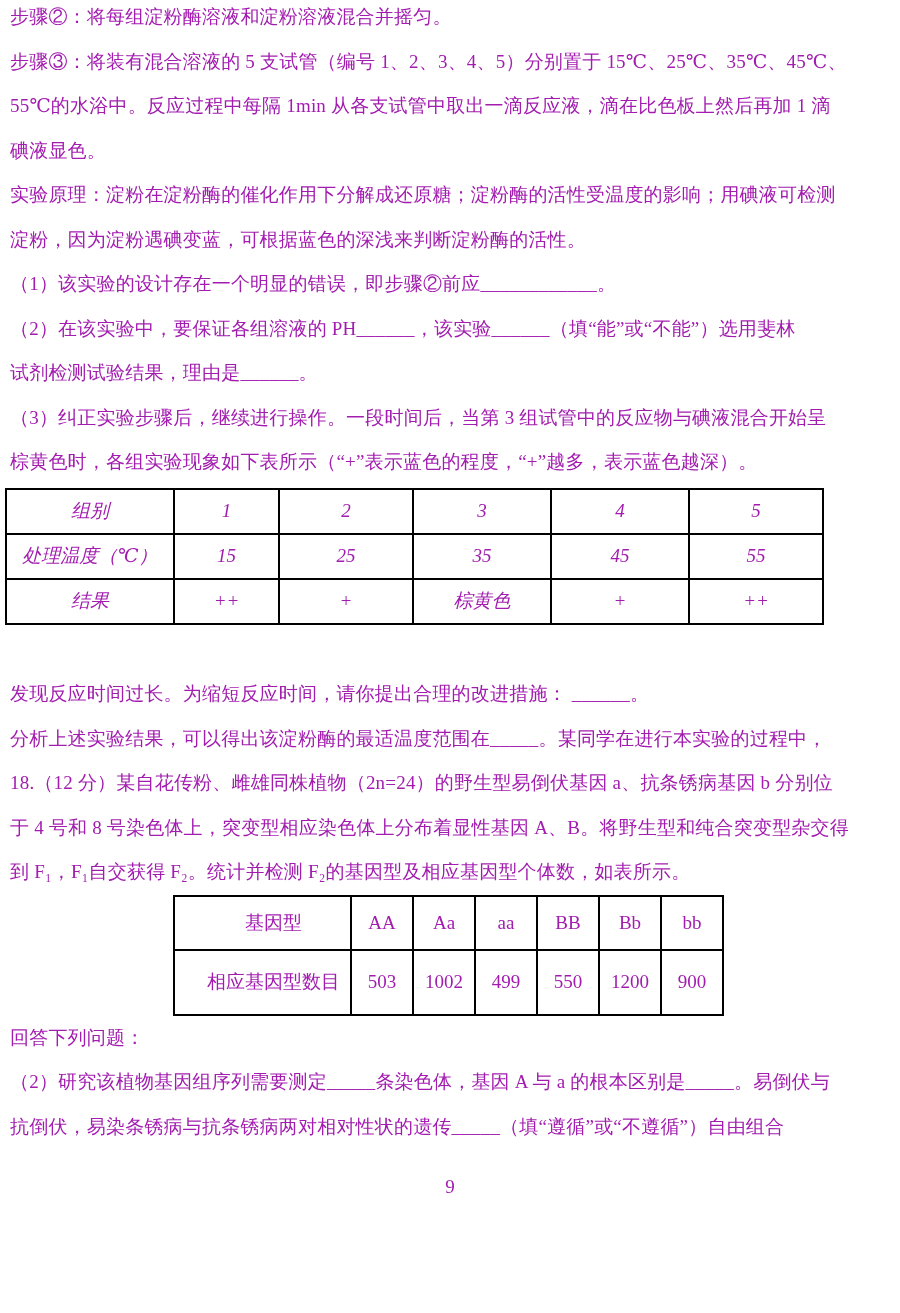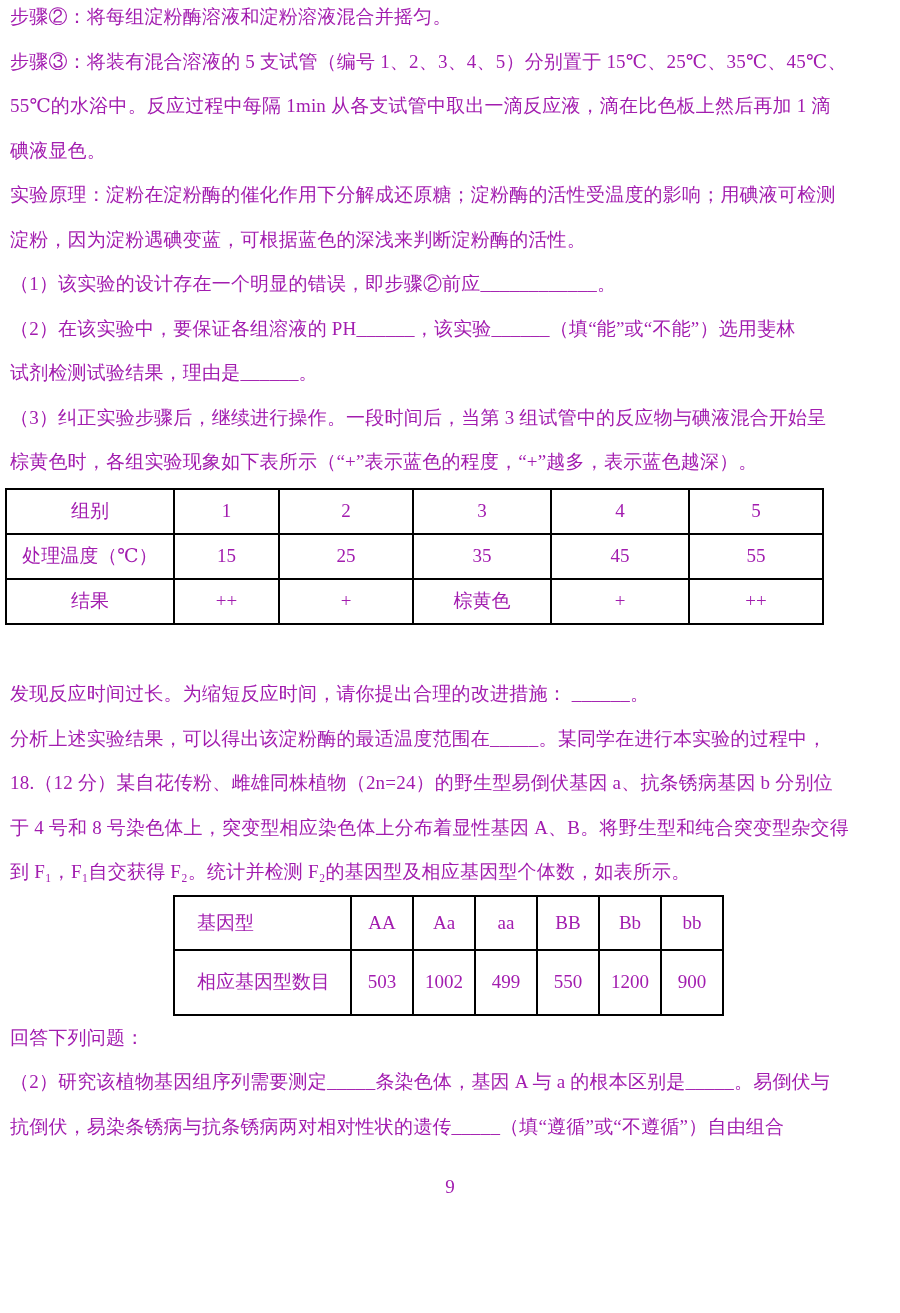--- a/index.html
+++ b/index.html
@@ -17,20 +17,21 @@
     line-height:44.5px;
     height:44.5px;
     white-space:nowrap;
     letter-spacing:0.2px;
   }
   .sec-a { margin-top:-5px; }
   table { border-collapse:collapse; table-layout:fixed; }
   .t1 {
     width:817px;
     margin:3px 0 47.5px -5px;
+    font-style:italic;
   }
   .t1 td {
     border:2px solid #000;
     height:43px;
     text-align:center;
     vertical-align:middle;
     font-size:19px;
     padding:0;
   }
   .t2 {
@@ -39,21 +40,21 @@
   }
   .t2 td {
     border:2px solid #000;
     text-align:center;
     vertical-align:middle;
     font-size:19px;
     padding:0;
   }
   .t2 tr:nth-child(1) td { height:52px; }
   .t2 tr:nth-child(2) td { height:63px;margin-top:32px; }
-  .t2 td.lab, .t1 td.lab { text-align:left; padding-left:22px; }
+  .t2 td.lab, .t1 td.lab { text-align:center; padding-left:22px; }
   .t1 td.lab { text-align:center; padding-left:0; }
   .page-num {
     margin-top:28px;
     text-align:center;
     font-size:19px;
     line-height:20px;
   }
 </style>
 </head>
 <body>

